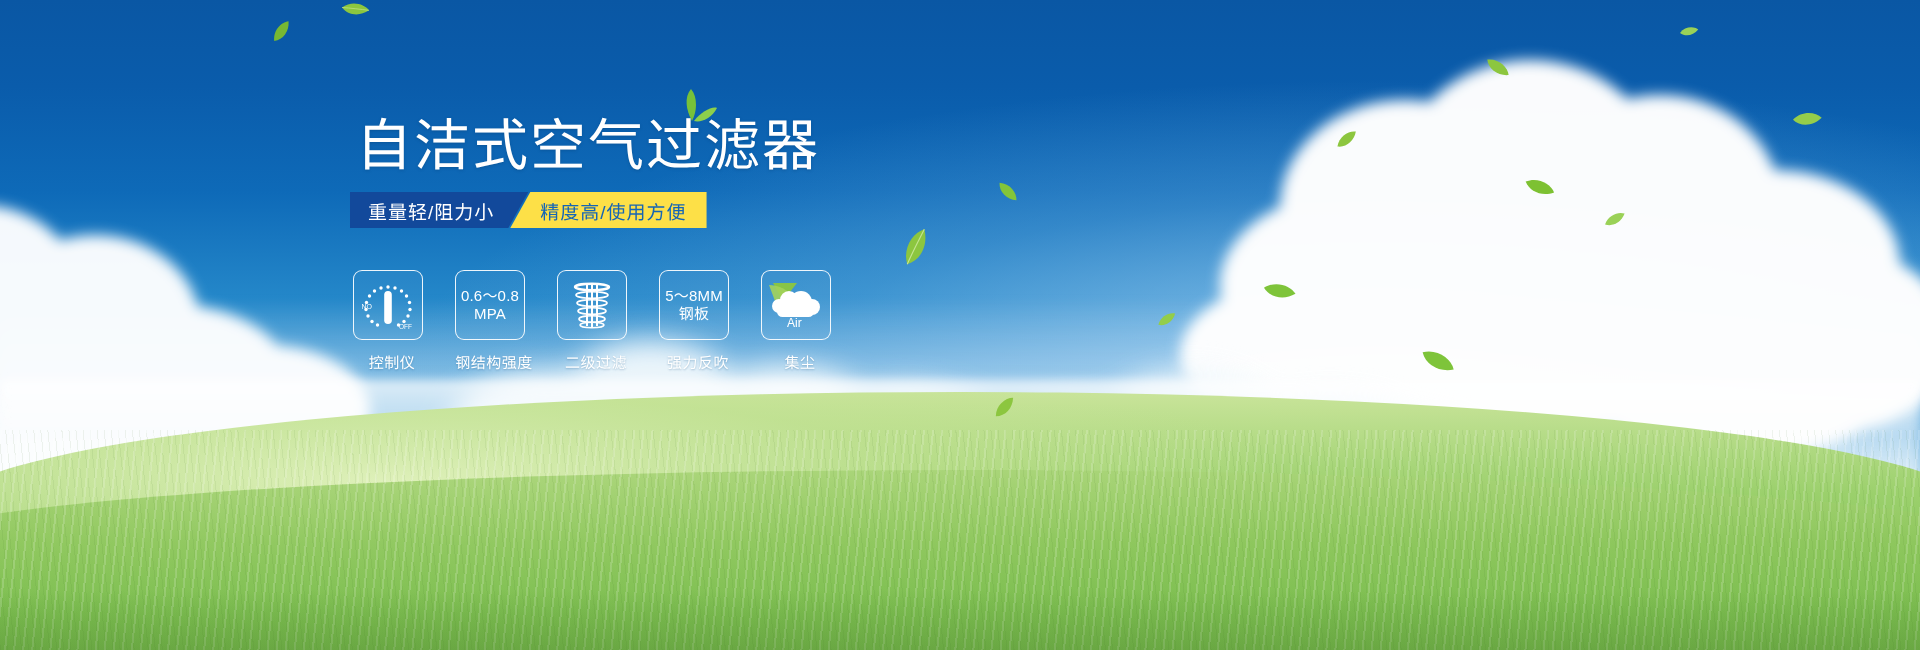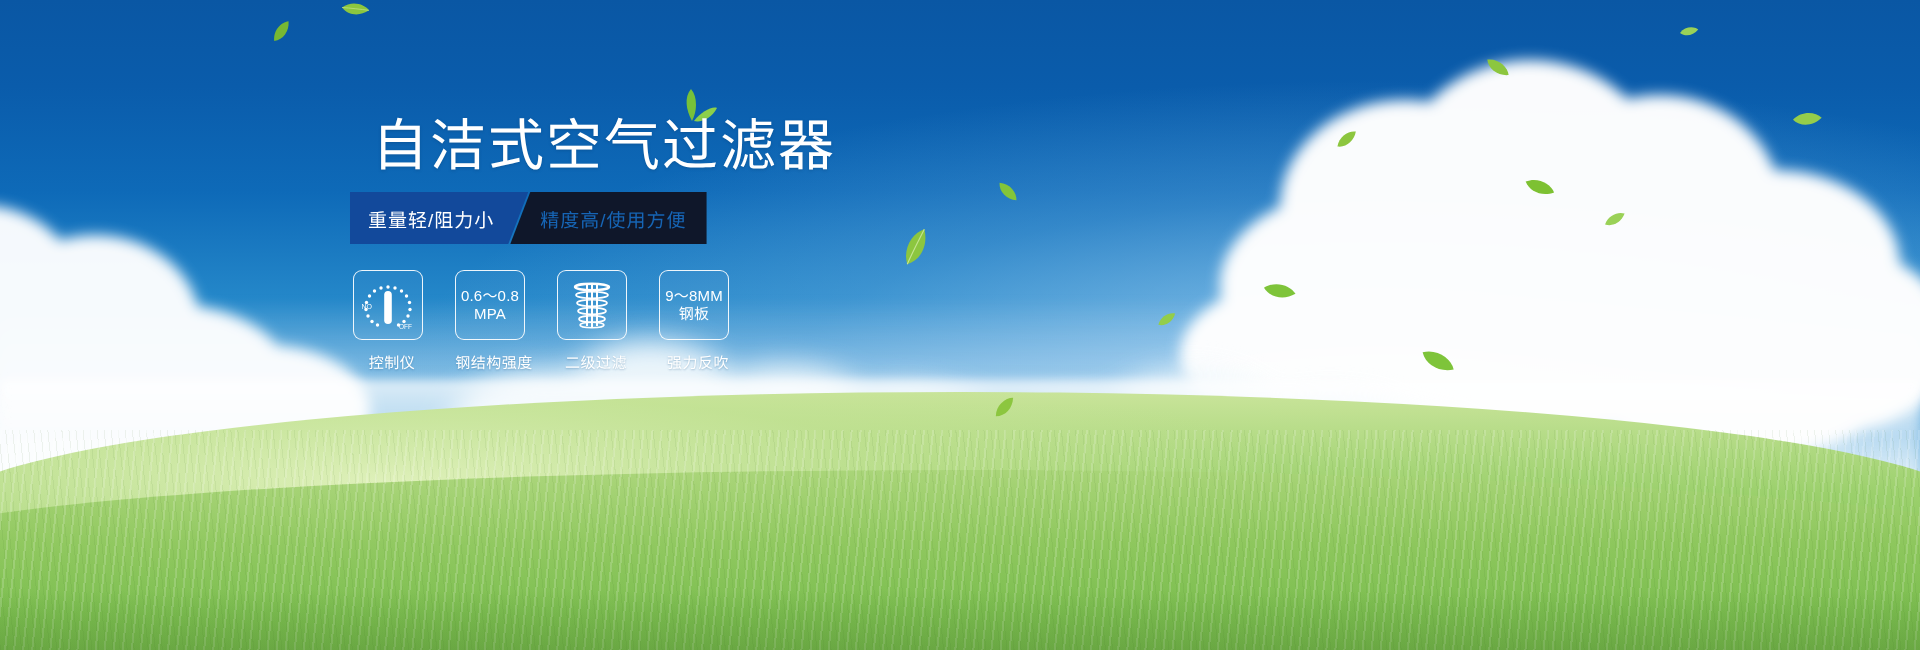--- a/index.html
+++ b/index.html
@@ -76,44 +76,44 @@
   }
 
   
   .leaf{ position:absolute; }
   .leaf svg{ display:block; }
 
   
   .content{ position:absolute; left:0; top:0; width:1920px; height:650px; }
 
   .title{
-    position:absolute; left:372px; top:113px;
+    position:absolute; left:356px; top:113px;
     font-size:56px; line-height:66px; letter-spacing:2px;
     color:#ffffff; white-space:nowrap;
     font-weight:400;
     text-shadow:0 1px 3px rgba(8,60,110,.35);
   }
 
   .title-leaf{ position:absolute; left:672px; top:88px; }
 
   
   .badges{ position:absolute; left:350px; top:192px; height:44px; display:flex; }
   .badge{
-    height:52px; display:flex; align-items:center; justify-content:center;
+    height:36px; display:flex; align-items:center; justify-content:center;
     font-size:19px; letter-spacing:1px; white-space:nowrap;
   }
   .badge-a{
     background:#12499b; color:#ffffff;
     padding:0 22px 0 18px;
     -webkit-clip-path:polygon(0 0, 100% 0, calc(100% - 20px) 100%, 0 100%);
     clip-path:polygon(0 0, 100% 0, calc(100% - 20px) 100%, 0 100%);
     padding-right:34px;
   }
   .badge-b{
-    background:#0f172a; color:#1665b5;
+    background:#fde047; color:#1665b5;
     margin-left:-18px;
     padding:0 20px 0 30px;
     -webkit-clip-path:polygon(20px 0, 100% 0, 100% 100%, 0 100%);
     clip-path:polygon(20px 0, 100% 0, 100% 100%, 0 100%);
   }
 
   
   .features{
     position:absolute; left:350px; top:270px;
     display:flex; gap:26px;
@@ -337,23 +337,40 @@
               <line x1="29" y1="5" x2="29" y2="47"></line>
             </g>
           </svg>
         </div>
         <div class="feat-label">二级过滤</div>
       </div>
 
       <div class="feature">
         <div class="feat-box">
           <div class="feat-text">
-            <span>9～8MM</span>
+            <span>5～8MM</span>
             <span class="l2">钢板</span>
           </div>
         </div>
         <div class="feat-label">强力反吹</div>
       </div>
 
+      <div class="feature">
+        <div class="feat-box">
+          <svg width="58" height="52" viewBox="0 0 58 52">
+            <path d="M6 4 L30 4 L16 22 Z" fill="#8cc63f" opacity=".95"></path>
+            <path d="M2 6 C10 6 22 10 27 20 L8 22 Z" fill="#a3d35a" opacity=".9"></path>
+            <g fill="#ffffff">
+              <circle cx="12" cy="27" r="7"></circle>
+              <circle cx="22" cy="21" r="9"></circle>
+              <circle cx="34" cy="23" r="11"></circle>
+              <circle cx="45" cy="28" r="8"></circle>
+              <rect x="10" y="27" width="37" height="11" rx="5.5"></rect>
+            </g>
+            <text x="20" y="48" font-family="'Liberation Sans',sans-serif" font-size="12" fill="#ffffff">Air</text>
+          </svg>
+        </div>
+        <div class="feat-label">集尘</div>
+      </div>
 
     </div>
   </div>
 </div>
 
 </body></html>

